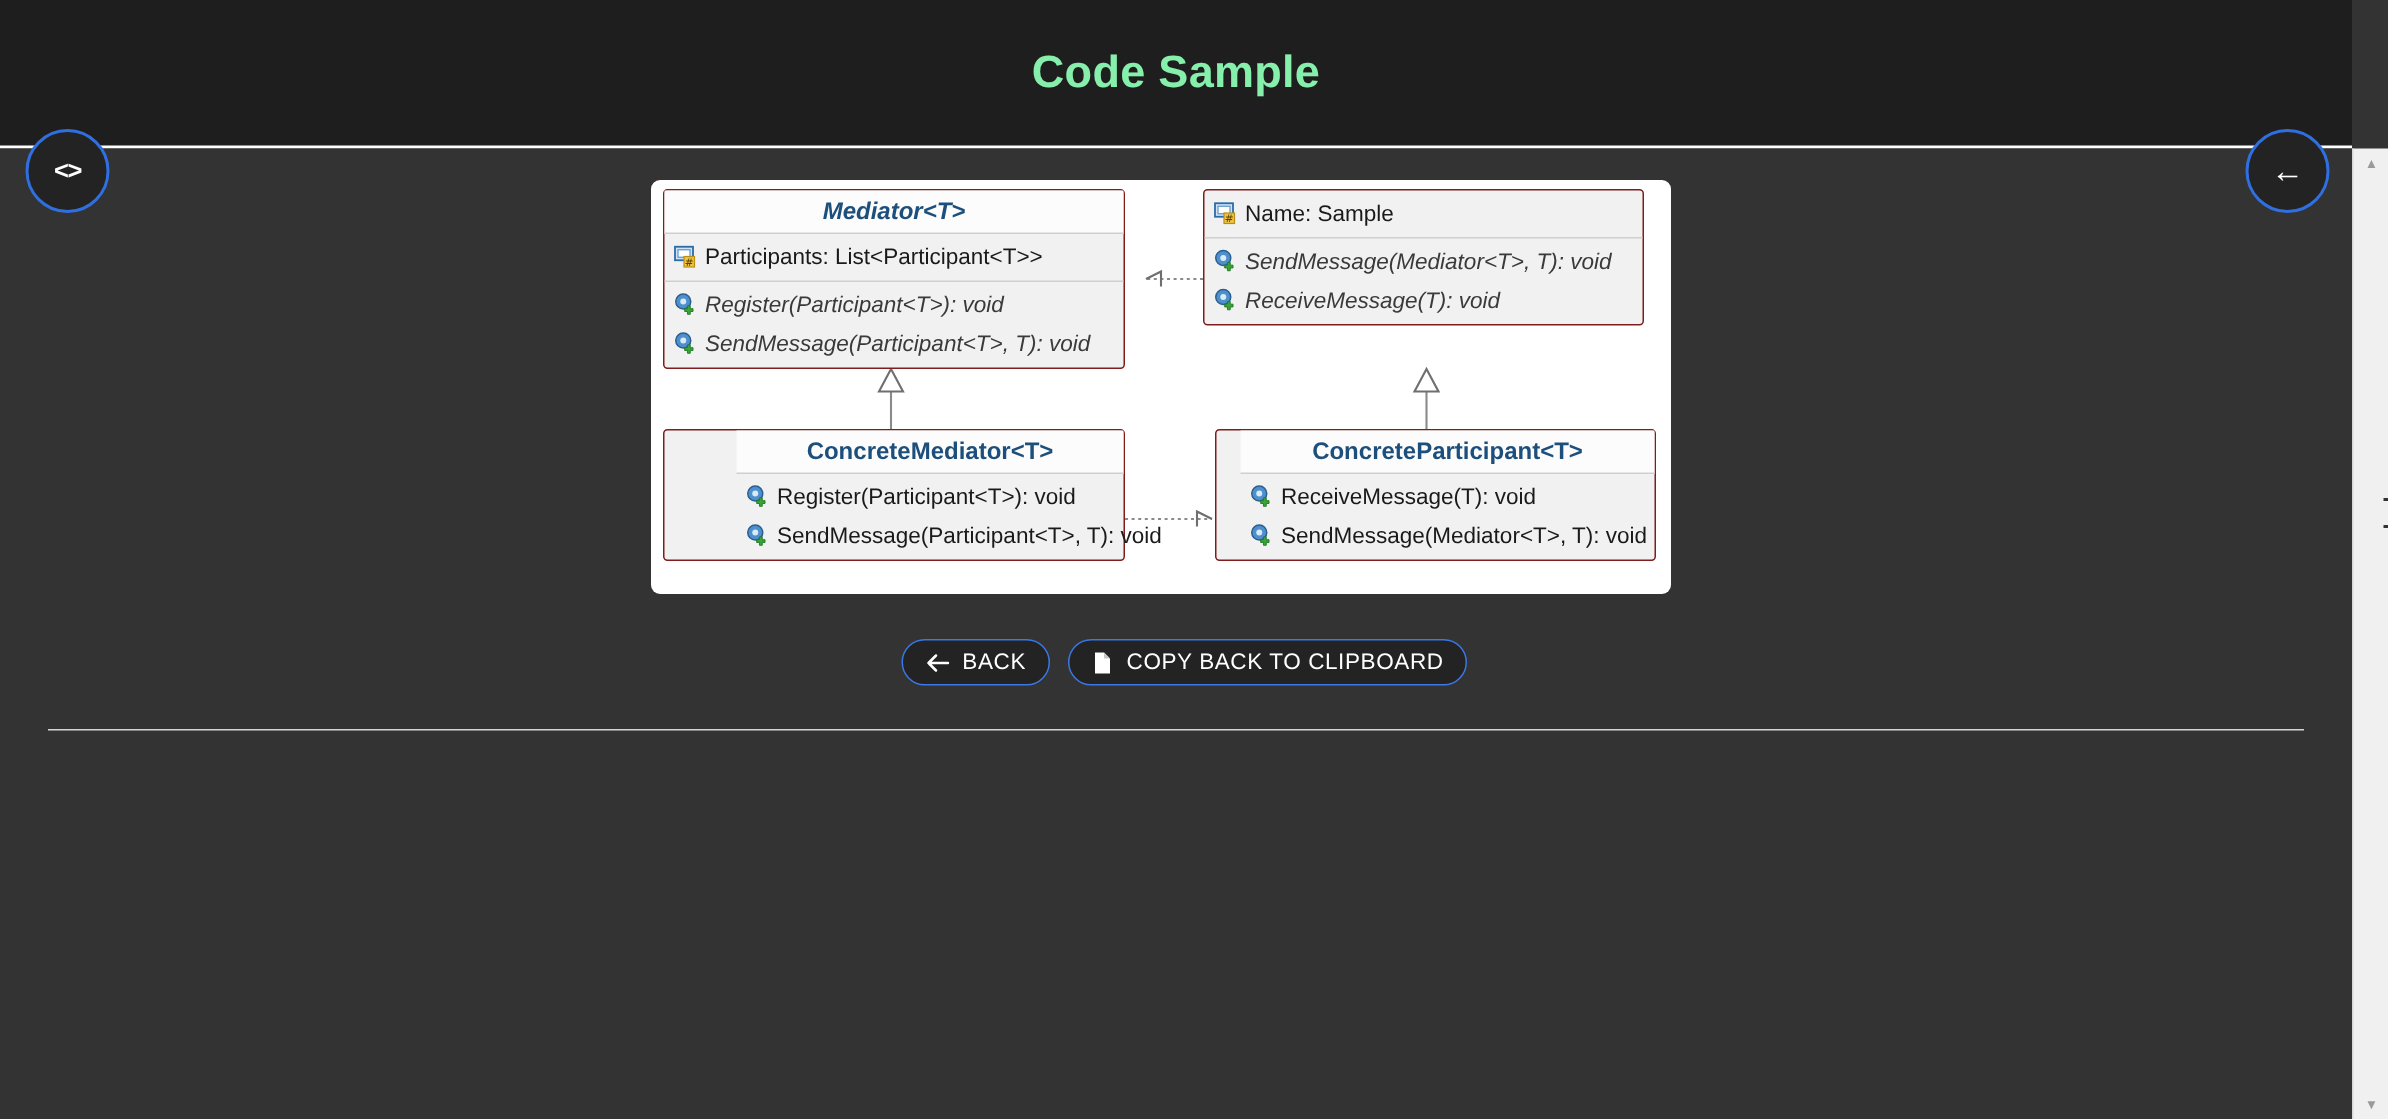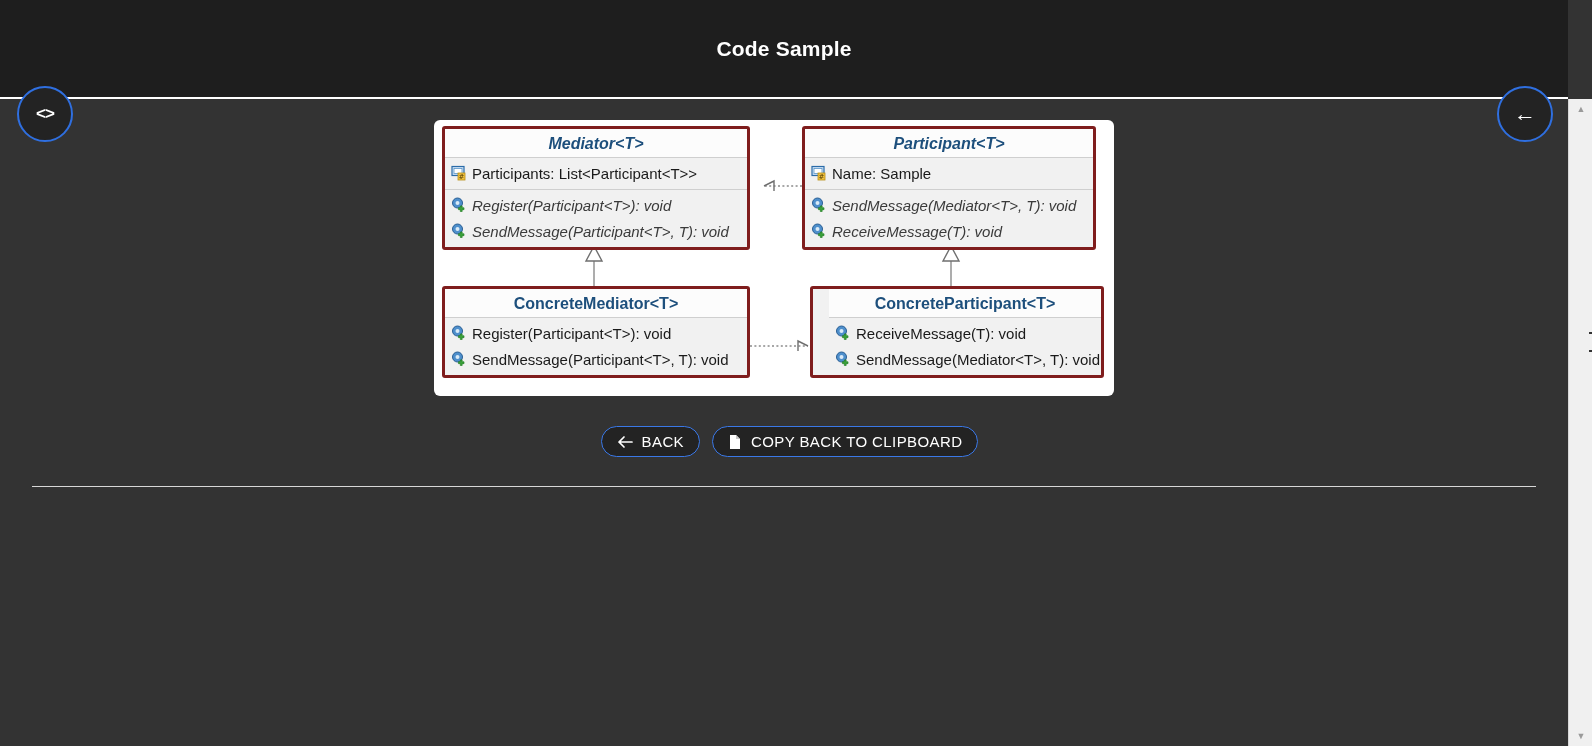--- a/index.html
+++ b/index.html
@@ -13,21 +13,21 @@
 
   
   .header {
     position: absolute; left: 0; top: 0;
     width: 1568px; height: 99px;
     background: #1e1e1e;
     border-bottom: 2px solid #ffffff;
     display: flex; align-items: center; justify-content: center;
   }
   .header-title {
-    font-size: 21px; font-weight: bold; color: #ffffff;
+    font-size: 30px; font-weight: bold; color: #86efac;
     letter-spacing: .2px;
   }
 
   
   .fab {
     position: absolute; width: 56px; height: 56px;
     border-radius: 50%;
     background: #232323;
     border: 2px solid #2f6fe0;
     display: flex; align-items: center; justify-content: center;
@@ -50,21 +50,21 @@
   .diagram-card {
     position: absolute; left: 434px; top: 21px;
     width: 680px; height: 276px;
     background: #ffffff;
     border-radius: 6px;
   }
 
   .uml-box {
     position: absolute;
     background: #f1f1f1;
-    border: 3px solid #7f1d1d;
+    border: 1px solid #7f1d1d;
     border-radius: 3px;
   }
   .uml-title {
     height: 29px; line-height: 29px;
     text-align: center;
     font-size: 16px; font-weight: bold;
     color: #1d4f7c;
     background: #fcfcfc;
     border-bottom: 1px solid #cfcfcf;
     white-space: nowrap; overflow: hidden;
@@ -80,21 +80,21 @@
   }
   .uml-row.ital { font-style: italic; color: #3a3a3a; }
 
   
   .ico { position: relative; width: 17px; height: 16px; margin-right: 4px; flex: 0 0 17px; }
   .ico svg { display: block; }
 
   
   #box-mediator           { left: 8px;  top: 6px;   width: 308px; }
   #box-participant        { left: 368px;top: 6px;   width: 294px; }
-  #box-concretemediator   { left: 8px;  top: 166px; width: 308px; }
+  #box-concretemediator   { left: 8px;  top: 166px; width: 308px; padding-left: 48px; }
   #box-concreteparticipant{ left: 376px;top: 166px; width: 294px; padding-left: 16px; }
 
   .conn { position: absolute; left: 0; top: 0; width: 680px; height: 276px; pointer-events: none; }
 
   
   .actions {
     position: absolute; left: 0; top: 327px; width: 1568px;
     display: flex; justify-content: center; align-items: center; gap: 12px; padding-left: 11px;
   }
   .btn {
@@ -208,21 +208,20 @@
                 <circle cx="6.5" cy="6" r="2" fill="#d9eaf7"></circle>
                 <path d="M9 10 h3 v3 h3 v3 h-3 v3 h-3 v-3 h-3 v-3 h3 z" transform="translate(0,-1) scale(0.62) translate(6,6)" fill="#3aa33a" stroke="#1f7a1f" stroke-width="1"></path>
               </svg>
             </span>
             <span>SendMessage(Participant&lt;T&gt;, T): void</span>
           </div>
         </div>
       </div>
 
       <div class="uml-box" id="box-participant">
-        <div class="uml-title abstract">Participant&lt;T&gt;</div>
         <div class="uml-section">
           <div class="uml-row">
             <span class="ico">
               <svg width="17" height="16" viewBox="0 0 17 16">
                 <rect x="1" y="1.5" width="12" height="9" fill="#cfe3f5" stroke="#2a6ba8" stroke-width="1.2"></rect>
                 <rect x="3" y="3.5" width="8" height="5" fill="#ffffff" stroke="#5a94c8" stroke-width="0.8"></rect>
                 <rect x="7" y="8" width="7" height="7" fill="#f0c244" stroke="#b98f12" stroke-width="0.8"></rect>
                 <text x="10.5" y="14" font-size="7" fill="#5a4200" text-anchor="middle" font-family="DejaVu Sans, sans-serif">#</text>
               </svg>
             </span>

